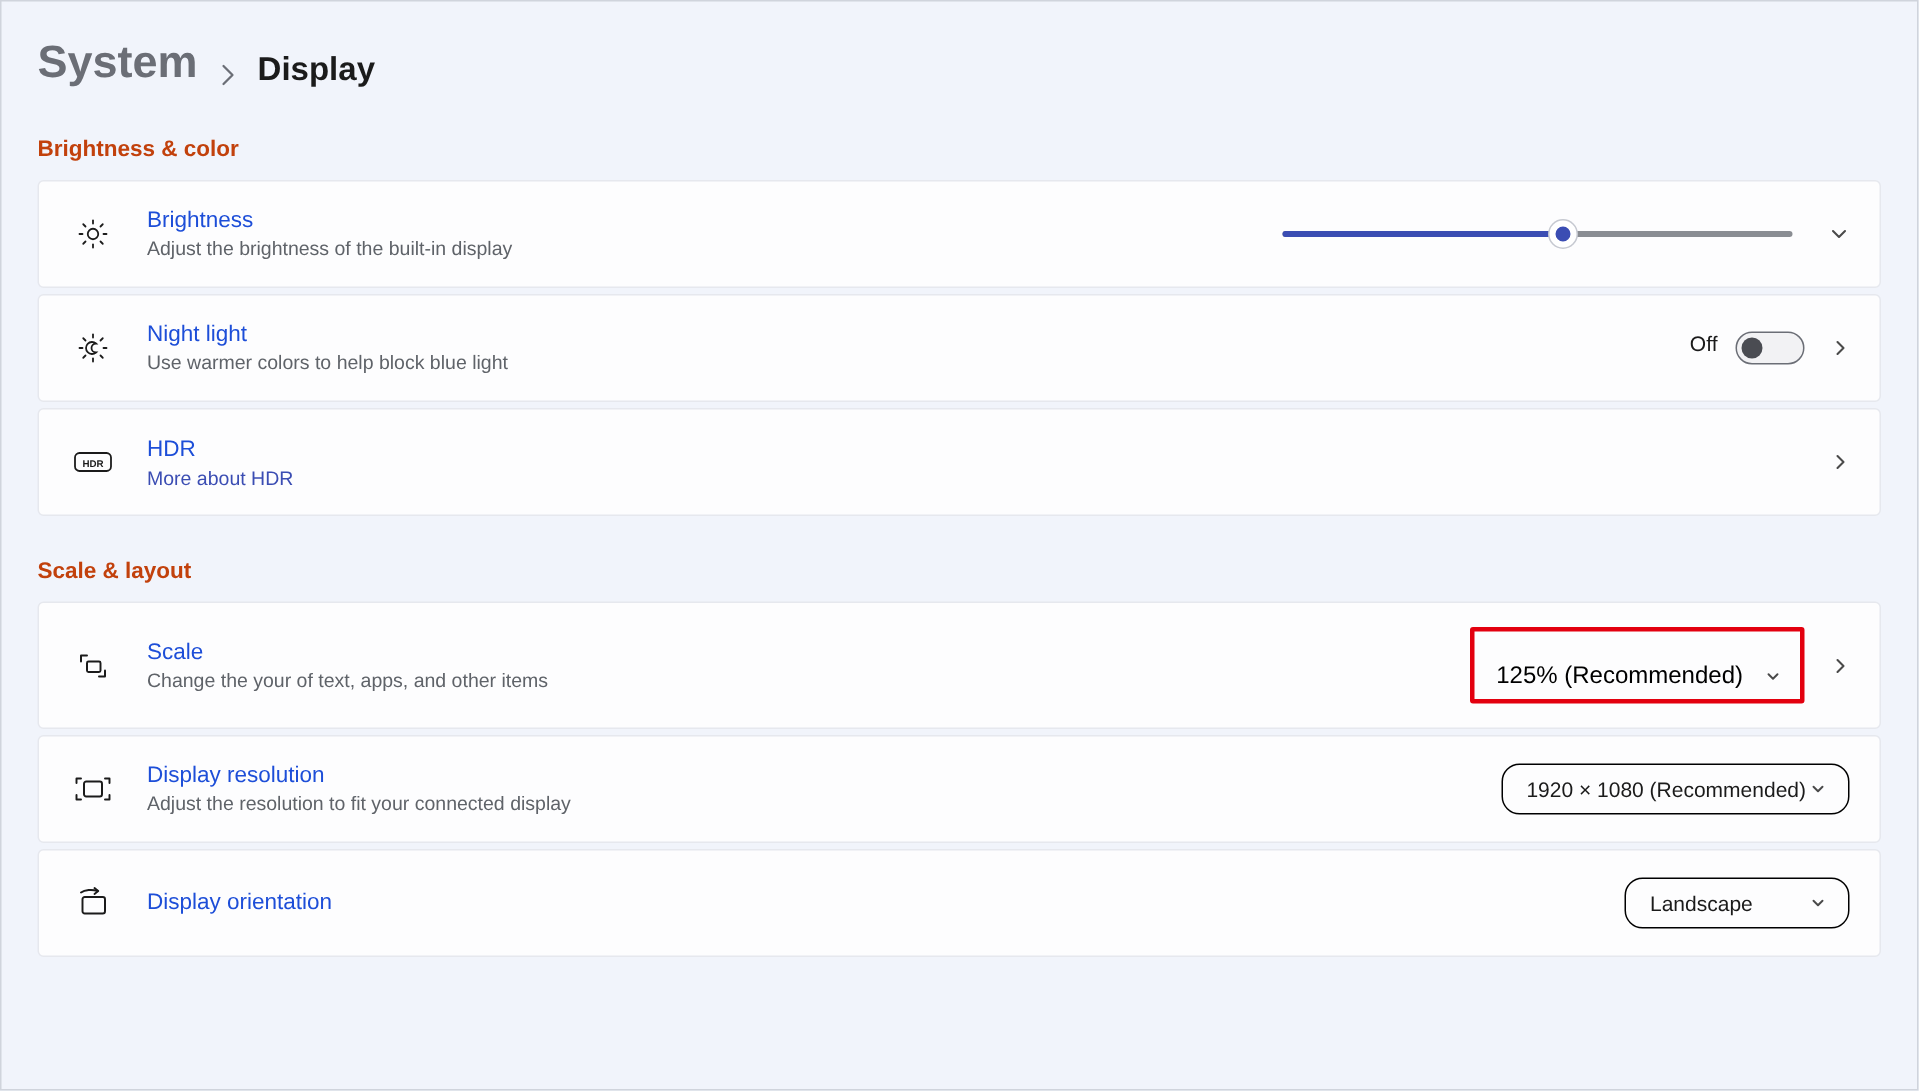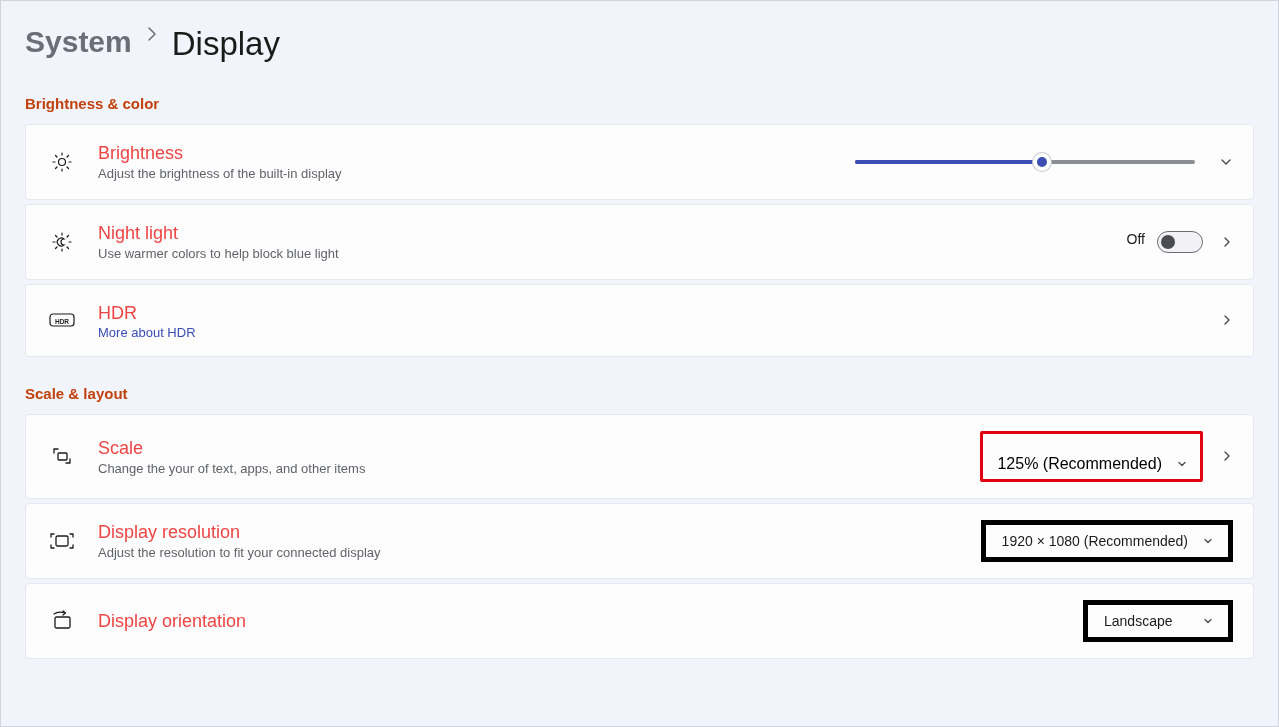--- a/index.html
+++ b/index.html
@@ -1,43 +1,43 @@
 <!DOCTYPE html>
 <html><head>
 <meta charset="utf-8">
 <style>
 * { margin: 0; padding: 0; box-sizing: border-box; font-family: "Segoe UI", -apple-system, sans-serif; }
 body { background: #f1f4fb; width: 1279px; height: 727px; overflow: hidden; border: 1px solid #d0d4dc; }
 .page { padding: 24px 24px 0 24px; }
-.breadcrumb { display: flex; align-items: flex-start; gap: 14px; margin-bottom: 32px; }
+.breadcrumb { display: flex; align-items: flex-end; gap: 14px; margin-bottom: 32px; }
 .breadcrumb .parent { font-size: 30px; font-weight: 600; color: #6b6e76; cursor: pointer; }
 .breadcrumb .chev { color: #6b6e76; }
-.breadcrumb .current { font-size: 33px; font-weight: 400; color: #1b1b1b; }
+.breadcrumb .current { font-size: 22px; font-weight: 700; color: #1b1b1b; }
 .section-title { font-size: 15px; font-weight: 600; color: #c2410c; margin-bottom: 12px; }
 .section { margin-bottom: 28px; }
 .card { background: #fdfdfe; border: 1px solid #e6e8ee; border-radius: 4px; margin-bottom: 4px; display: flex; align-items: center; padding: 16px 20px 16px 22px; min-height: 72px; gap: 22px; }
 .card .icon { width: 28px; display: flex; align-items: center; justify-content: center; color: #1b1b1b; flex-shrink: 0; }
 .card .text { flex: 0 1 auto; min-width: 0; }
-.card .title { font-size: 18px; color: #ef4444; line-height: 1.35; }
+.card .title { font-size: 15px; color: #1d4ed8; line-height: 1.35; }
 .card .desc { font-size: 13px; color: #5f6369; line-height: 1.35; }
 .card .link { font-size: 13px; color: #3b4db3; font-weight: 500; cursor: pointer; }
 .card .spacer { flex: 1; }
 .card .tail { display: flex; align-items: center; gap: 18px; }
 .chev-right { color: #4a4a4a; }
 .chev-down { color: #4a4a4a; }
 .slider-wrap { display: flex; align-items: center; gap: 24px; flex: 1; justify-content: flex-end; }
 .slider { position: relative; width: 340px; height: 24px; cursor: pointer; }
 .slider .track-bg { position: absolute; top: 50%; transform: translateY(-50%); height: 4px; width: 100%; background: #8a8d93; border-radius: 2px; }
 .slider .track-fill { position: absolute; top: 50%; transform: translateY(-50%); height: 4px; background: #3b4db3; border-radius: 2px; }
 .slider .thumb { position: absolute; top: 50%; width: 18px; height: 18px; border-radius: 50%; background: #3b4db3; border: 4px solid #fff; box-shadow: 0 0 0 1px #c6c9d1; transform: translate(-50%, -50%); }
 .toggle-wrap { display: flex; align-items: flex-start; gap: 12px; }
 .toggle-label { font-size: 14px; color: #1b1b1b; }
 .toggle { width: 46px; height: 22px; border-radius: 11px; border: 1px solid #6b6e76; background: #f2f2f4; position: relative; cursor: pointer; }
 .toggle .knob { position: absolute; left: 3px; top: 50%; transform: translateY(-50%); width: 14px; height: 14px; border-radius: 50%; background: #4a4c52; }
-.dropdown { display: flex; align-items: center; gap: 14px; border: 5px solid #000000; background: #fdfdfe; border-radius: 0; padding: 8px 14px 8px 16px; font-size: 14px; color: #1b1b1b; cursor: pointer; min-width: 150px; justify-content: space-between; }
+.dropdown { display: flex; align-items: center; gap: 2px; border: 1px solid #000000; background: #fdfdfe; border-radius: 12px; padding: 8px 14px 8px 16px; font-size: 14px; color: #1b1b1b; cursor: pointer; min-width: 150px; justify-content: space-between; }
 .highlighted { border: 3px solid #e3000f; border-radius: 2px; padding: 6px 12px 6px 14px; }
 .highlighted .dropdown-inner { display: flex; align-items: center; gap: 14px; margin-top: 15px; }
 svg { display: block; }
 </style>
 </head>
 <body>
 
 <div class="page">
 
   <div class="breadcrumb">

